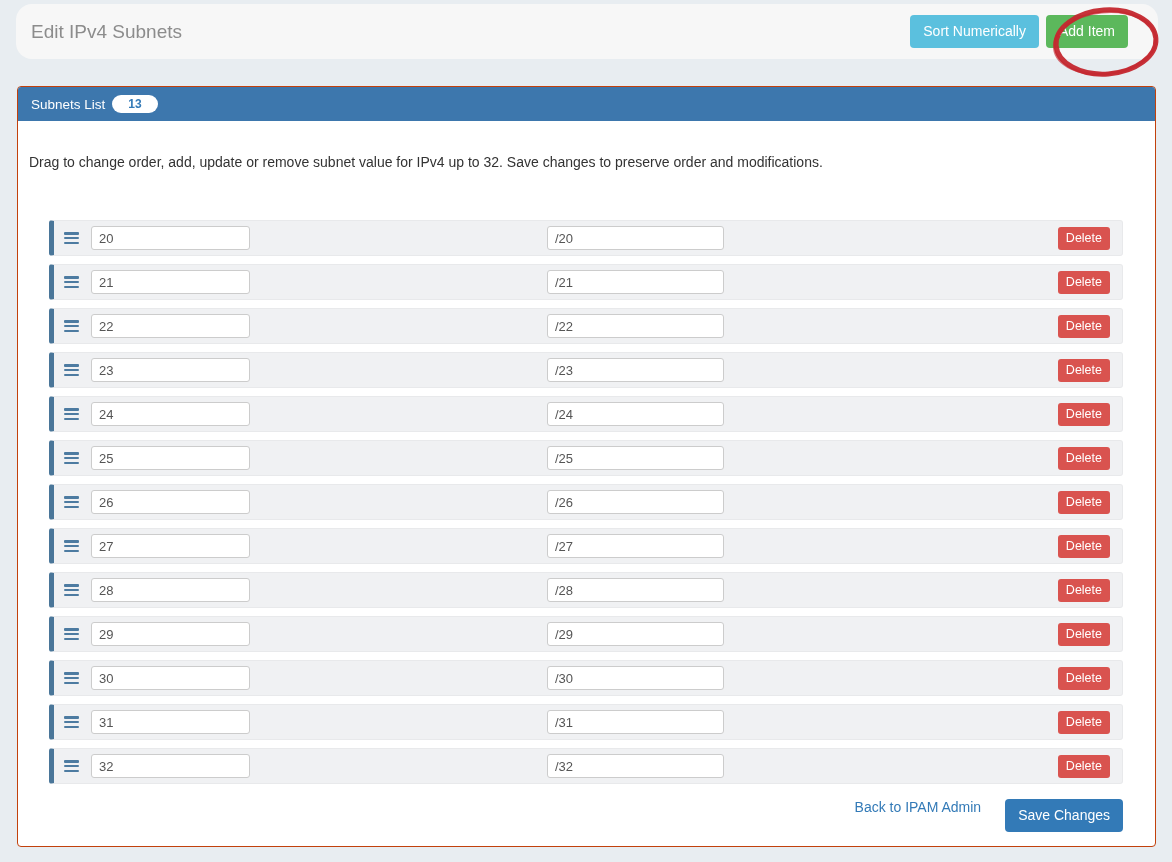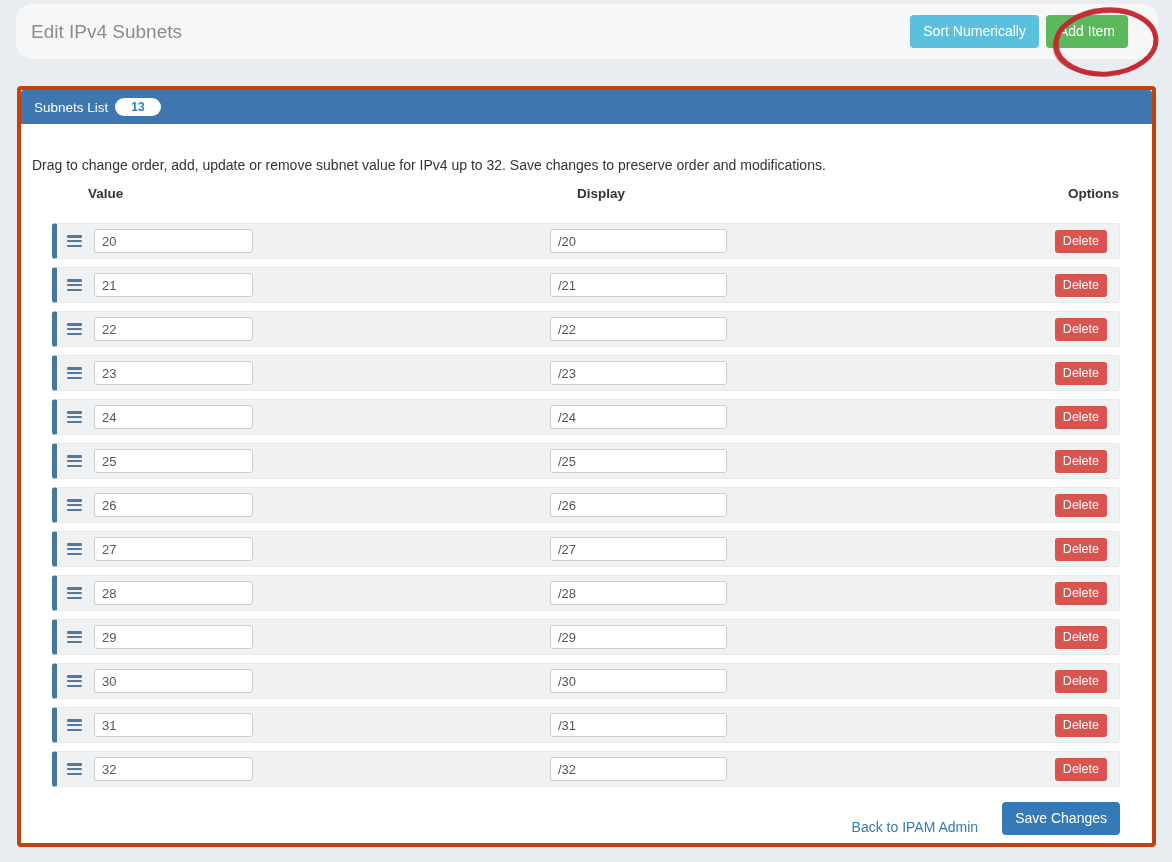--- a/index.html
+++ b/index.html
@@ -49,21 +49,21 @@
     width: 124px; height: 80px;
     pointer-events: none;
     z-index: 5;
   }
 
   
   .panel {
     position: absolute; left: 17px; top: 86px;
     width: 1139px; height: 761px;
     background: #fff;
-    border: 4px solid #c2410c;
+    border: 1px solid #c2410c;
     border-radius: 4px;
   }
   .panel-heading {
     height: 34px;
     background: #3d77ad;
     border-radius: 3px 3px 0 0;
     display: flex; align-items: center;
     padding-left: 13px;
   }
   .panel-title { color: #fff; font-size: 13.5px; }
@@ -122,21 +122,21 @@
     padding: 2px 7px;
     background: #fff;
     outline: none;
   }
   .val-input  { width: 159px; margin-left: 12px; }
   .disp-input { width: 177px; margin-left: 297px; }
   .delete-btn { margin-left: auto; margin-right: 12px; }
 
   .panel-footer-actions {
     position: absolute; right: 32px; bottom: 14px;
-    display: flex; align-items: flex-end; gap: 24px;
+    display: flex; align-items: flex-start; gap: 24px;
   }
   .back-link {
     font-size: 14px; color: #337ab7;
     text-decoration: none; cursor: pointer;
   }
 </style>
 </head>
 <body>
 
 <div class="page-header">
@@ -154,25 +154,20 @@
 
 <div class="panel">
   <div class="panel-heading">
     <span class="panel-title">Subnets List</span>
     <span class="count-badge">13</span>
   </div>
 
   <div class="panel-body">
     <div class="description">Drag to change order, add, update or remove subnet value for IPv4 up to 32. Save changes to preserve order and modifications.</div>
 
-    <div class="col-headers">
-      <span class="col-value">Value</span>
-      <span class="col-display">Display</span>
-      <span class="col-options">Options</span>
-    </div>
 
     <div class="rows-list">
   <div class="row-item">
     <span class="drag-handle">
             <i></i>
             <i></i>
             <i></i>
           </span>
     <input class="subnet-input val-input" type="text" value="20" style="">
     <input class="subnet-input disp-input" type="text" value="/20" style="">

